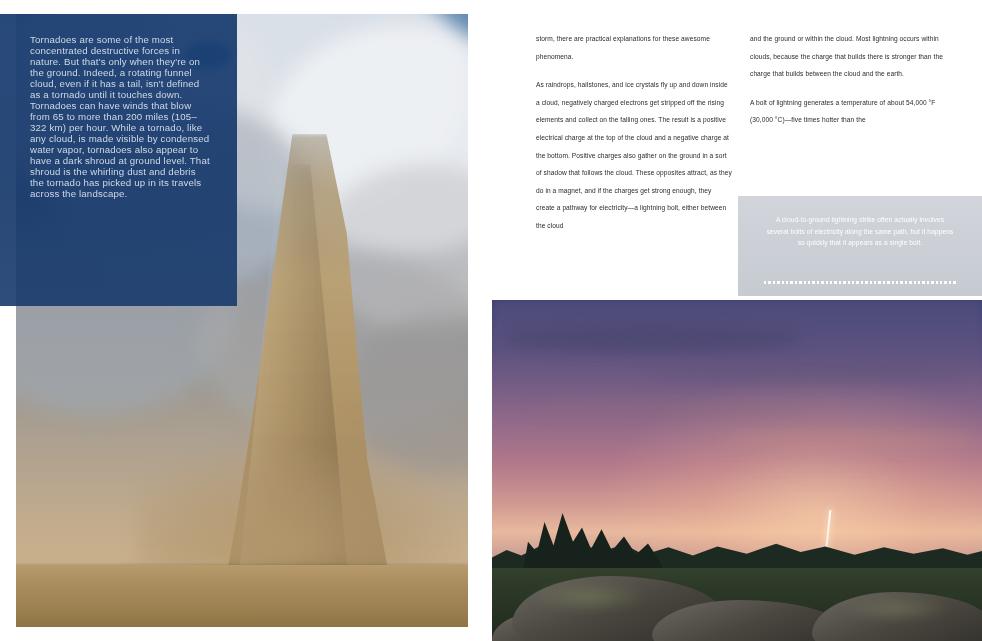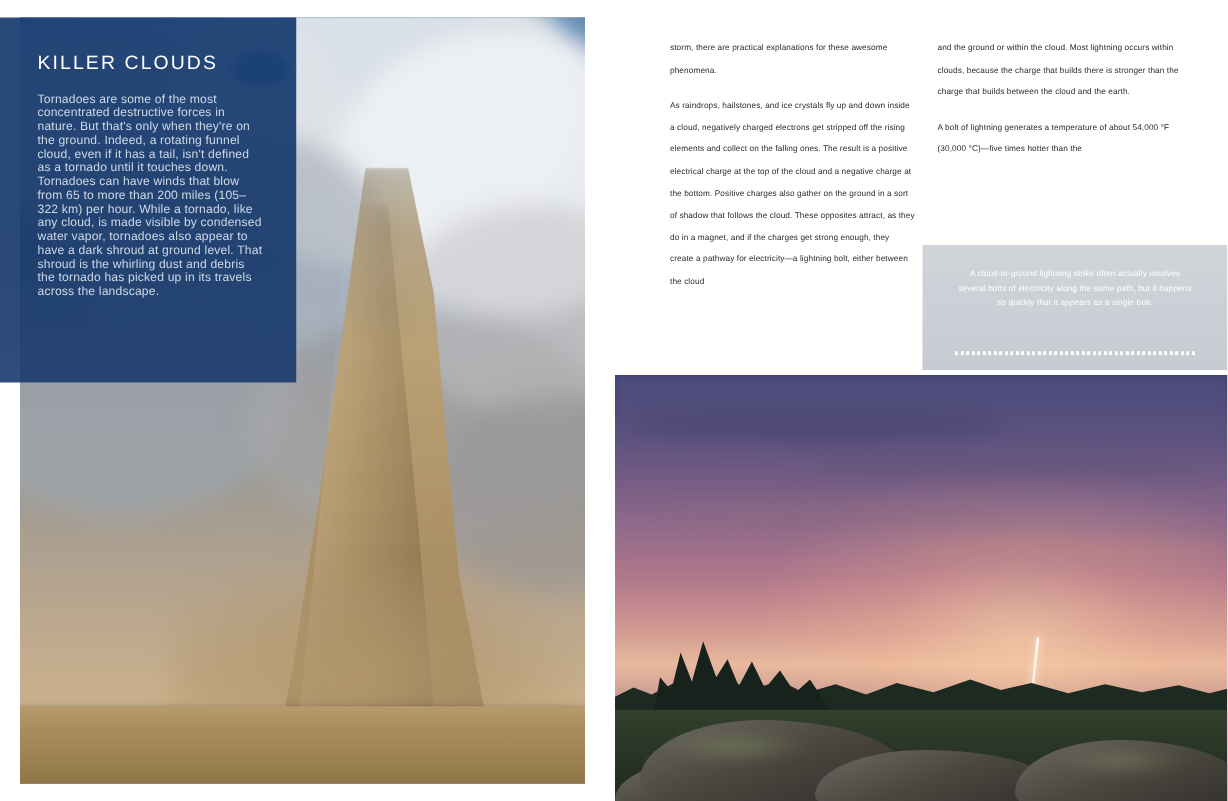--- a/index.html
+++ b/index.html
@@ -338,21 +338,20 @@
       <div class="cloud c8"></div>
       <div class="sky-hole"></div>
       <div class="funnel"></div>
       <div class="funnel-shade"></div>
       <div class="dust-base"></div>
       <div class="field-line"></div>
       <div class="field"></div>
     </div>
 
     <div class="killer-panel">
-      <h1 class="killer-title">KILLER CLOUDS</h1>
       <p class="killer-body">Tornadoes are some of the most concentrated destructive forces in nature. But that's only when they're on the ground. Indeed, a rotating funnel cloud, even if it has a tail, isn't defined as a tornado until it touches down. Tornadoes can have winds that blow from 65 to more than 200 miles (105–322 km) per hour. While a tornado, like any cloud, is made visible by condensed water vapor, tornadoes also appear to have a dark shroud at ground level. That shroud is the whirling dust and debris the tornado has picked up in its travels across the landscape.</p>
     </div>
 
   </div>
 
   <div class="right-page">
 
     <div class="cols">
       <div class="col col-left">
         <p>storm, there are practical explanations for these awesome phenomena.</p>

